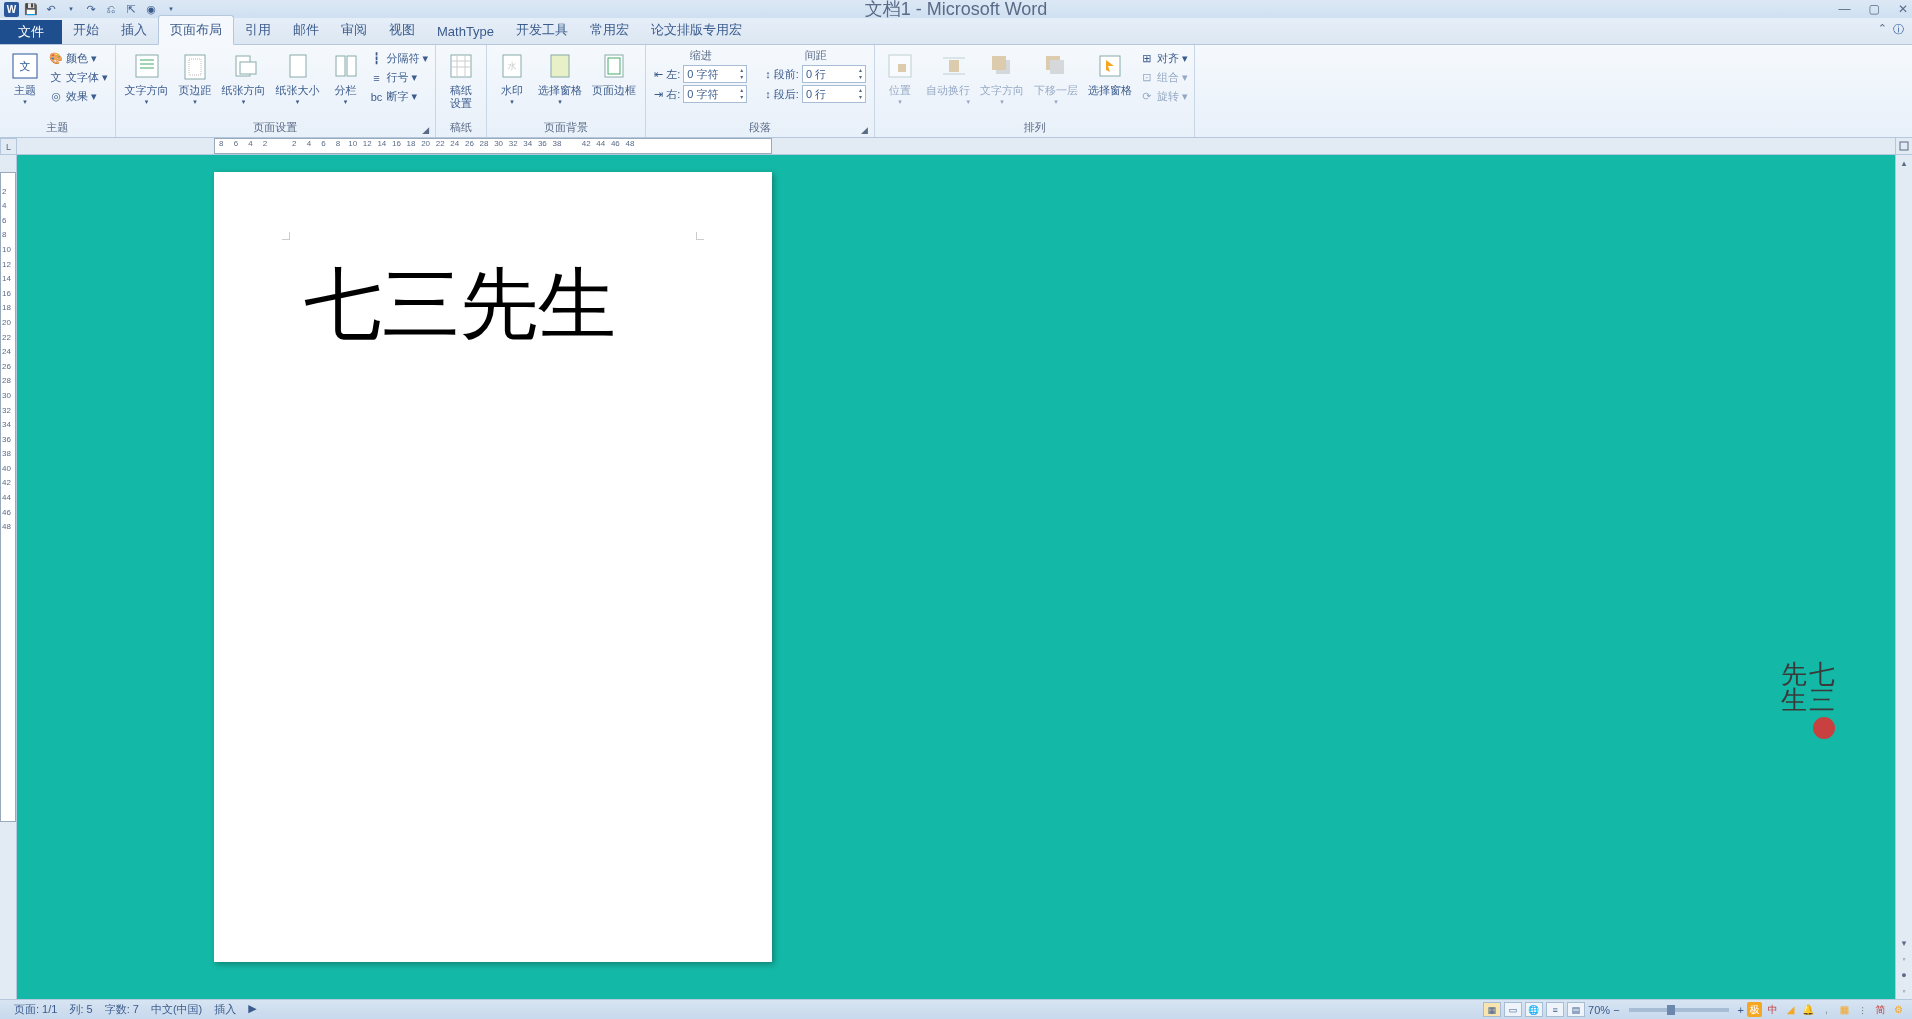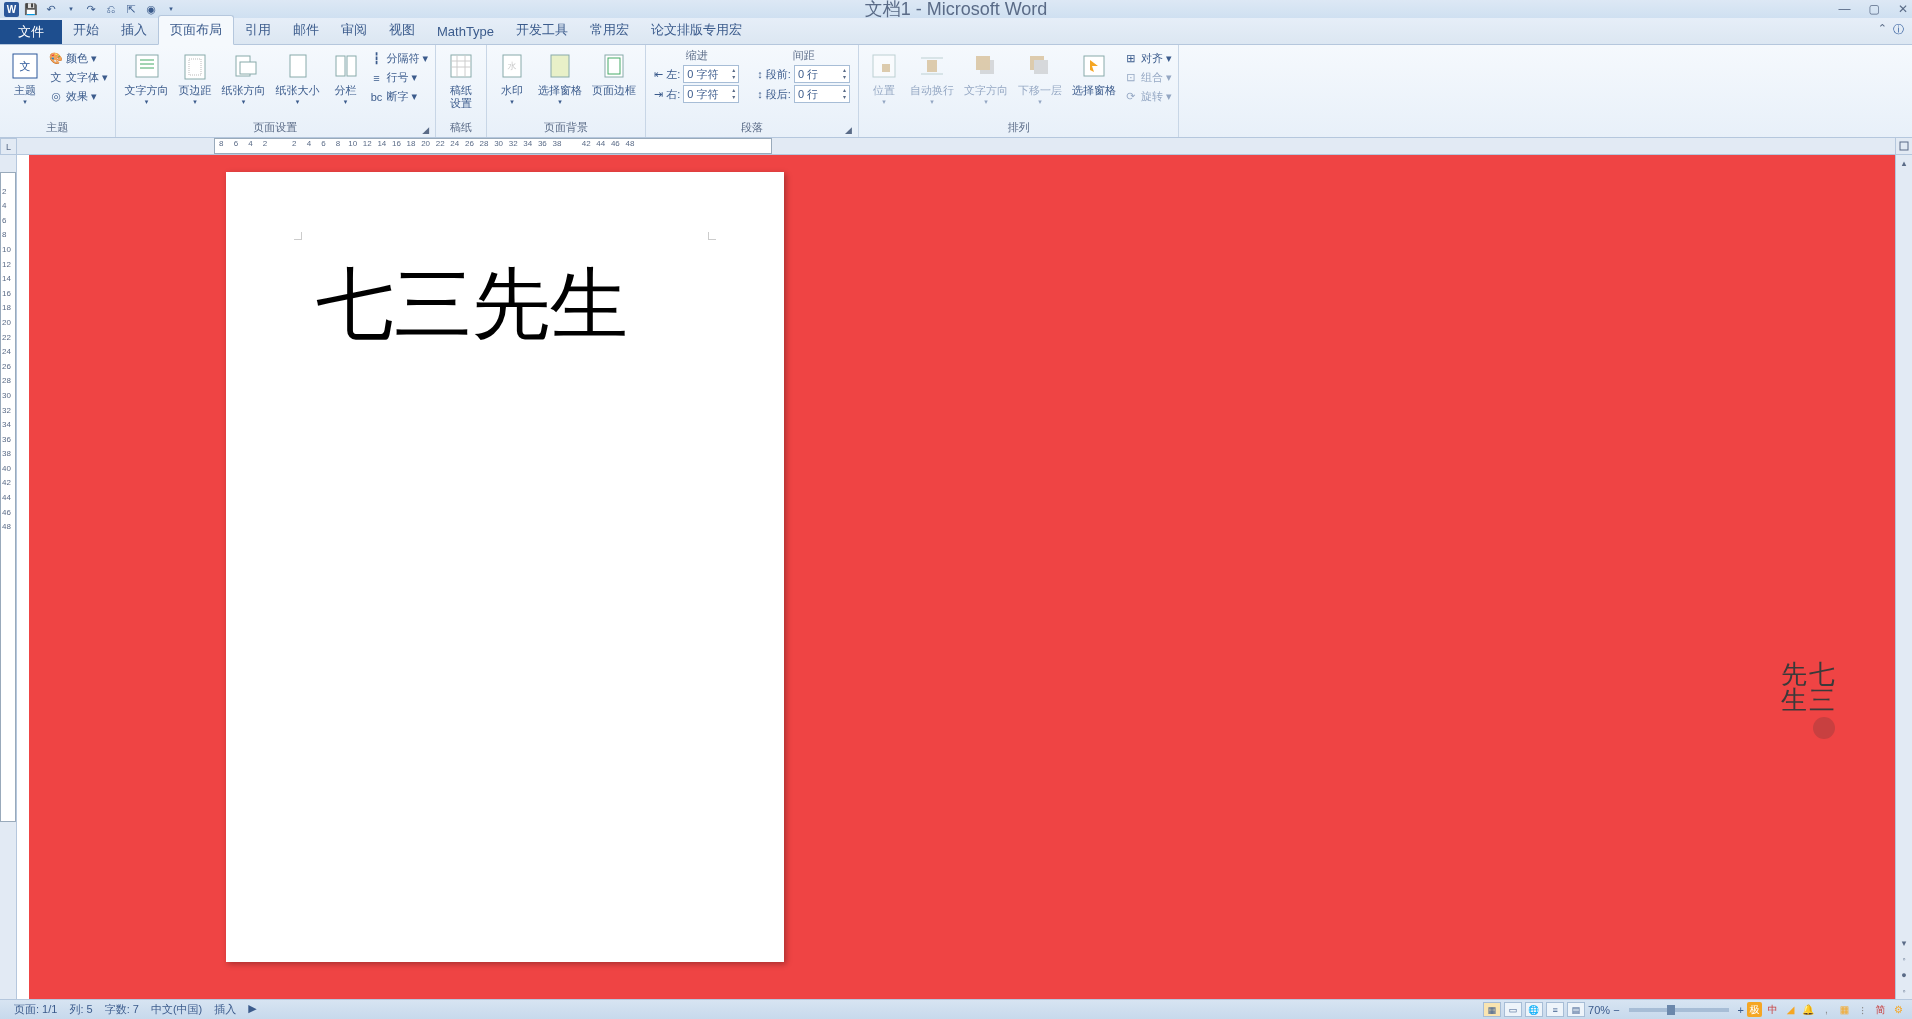--- a/index.html
+++ b/index.html
@@ -33,40 +33,40 @@
 .big-btn .dd { font-size: 7px; margin-top: 1px; }
 
 .small-rows { display: flex; flex-direction: column; gap: 2px; padding: 2px 3px; }
 .small-btn { display: flex; align-items: center; gap: 3px; color: #3b5b8c; font-size: 11px; height: 17px; }
 .small-btn .si { width: 14px; height: 14px; display: inline-flex; align-items: center; justify-content: center; }
 
 
 .para-layout { display: flex; flex-direction: column; gap: 2px; padding: 0 4px; }
 .para-header { font-size: 11px; color: #5a6b87; text-align: center; }
 .para-row { display: flex; align-items: center; gap: 3px; font-size: 11px; color: #3b5b8c; }
-.para-input { width: 56px; height: 18px; border: 1px solid #a7bdd6; background: #fff; font-size: 11px; padding: 0 3px; display: flex; align-items: center; justify-content: space-between; }
+.para-input { width: 64px; height: 18px; border: 1px solid #a7bdd6; background: #fff; font-size: 11px; padding: 0 3px; display: flex; align-items: center; justify-content: space-between; }
 .spinner { display: flex; flex-direction: column; font-size: 6px; line-height: 7px; color: #5a6b87; }
 
 
 .ruler-corner { width: 17px; height: 17px; background: #E2EAF4; border: 1px solid #b5c7dd; display: flex; align-items: center; justify-content: center; font-size: 9px; color: #5a6b87; }
 .ruler-h-wrap { height: 17px; background: #E2EAF4; display: flex; border-bottom: 1px solid #b5c7dd; }
 .ruler-h { flex: 1; position: relative; background: #E2EAF4; overflow: hidden; }
 .ruler-h .ruler-page { position: absolute; left: 197px; width: 558px; height: 100%; background: #fff; border: 1px solid #9ab; }
 .ruler-ticks { position: absolute; left: 197px; top: 1px; font-size: 8px; color: #5a6b87; display: flex; }
 .ruler-tick { width: 14.6px; text-align: center; }
 
 .ruler-v-wrap { width: 17px; background: #E2EAF4; border-right: 1px solid #b5c7dd; }
 .ruler-v { height: 100%; position: relative; overflow: hidden; }
 .ruler-v .ruler-page-v { position: absolute; top: 17px; height: 650px; width: 100%; background: #fff; border: 1px solid #9ab; }
 .ruler-v-ticks { position: absolute; top: 17px; left: 2px; font-size: 8px; color: #5a6b87; display: flex; flex-direction: column; }
 .ruler-v-tick { height: 14.6px; }
 
 
 .workspace-row { display: flex; height: 844px; }
-.canvas { flex: 1; background: #ef4444; position: relative; overflow: hidden; margin-left: 12px; }
+.canvas { flex: 1; background: #14b8a6; position: relative; overflow: hidden; }
 .page { position: absolute; left: 197px; top: 17px; width: 558px; height: 790px; background: #fff; box-shadow: 2px 2px 6px rgba(0,0,0,0.3); }
 .margin-tl { position: absolute; top: 60px; left: 68px; width: 8px; height: 8px; border-left: 1px solid #ccc; border-top: 1px solid #ccc; transform: rotate(180deg); }
 .margin-tr { position: absolute; top: 60px; right: 68px; width: 8px; height: 8px; border-right: 1px solid #ccc; border-top: 1px solid #ccc; transform: rotate(180deg); }
 .doc-text { position: absolute; top: 78px; left: 90px; font-family: "SimSun", serif; font-size: 78px; line-height: 1.4; color: #000; }
 .watermark { position: absolute; right: 60px; bottom: 260px; font-family: "KaiTi", serif; color: #3a3a3a; text-align: right; }
 .wm-line { font-size: 26px; line-height: 1.0; }
 .wm-seal { width: 22px; height: 22px; background: #c84040; border-radius: 50%; margin-left: auto; margin-top: 4px; }
 
 .scroll-v { width: 17px; background: #E2EAF4; border-left: 1px solid #b5c7dd; display: flex; flex-direction: column; }
 .scroll-arrow { height: 16px; display: flex; align-items: center; justify-content: center; font-size: 9px; color: #5a6b87; }
@@ -325,21 +325,21 @@
       <div class="big-btn" style="opacity:0.5;">
         <div class="icn">
             <svg width="28" height="28">
               <rect x="3" y="3" width="22" height="22" fill="#fff" stroke="#8aa"></rect>
               <rect x="12" y="12" width="8" height="8" fill="#c8a060"></rect>
             </svg>
           </div>
         <div class="lbl">位置</div>
           <div class="dd">▾</div>
       </div>
-      <div class="big-btn" style="opacity:0.5;">
+      <div class="big-btn" style="opacity:0.5;align-items:flex-end;">
         <div class="icn">
             <svg width="28" height="28">
               <rect x="9" y="8" width="10" height="12" fill="#c8a060"></rect>
               <line x1="3" y1="6" x2="25" y2="6" stroke="#8aa"></line>
               <line x1="3" y1="22" x2="25" y2="22" stroke="#8aa"></line>
             </svg>
           </div>
         <div class="lbl">自动换行</div>
           <div class="dd">▾</div>
       </div>

